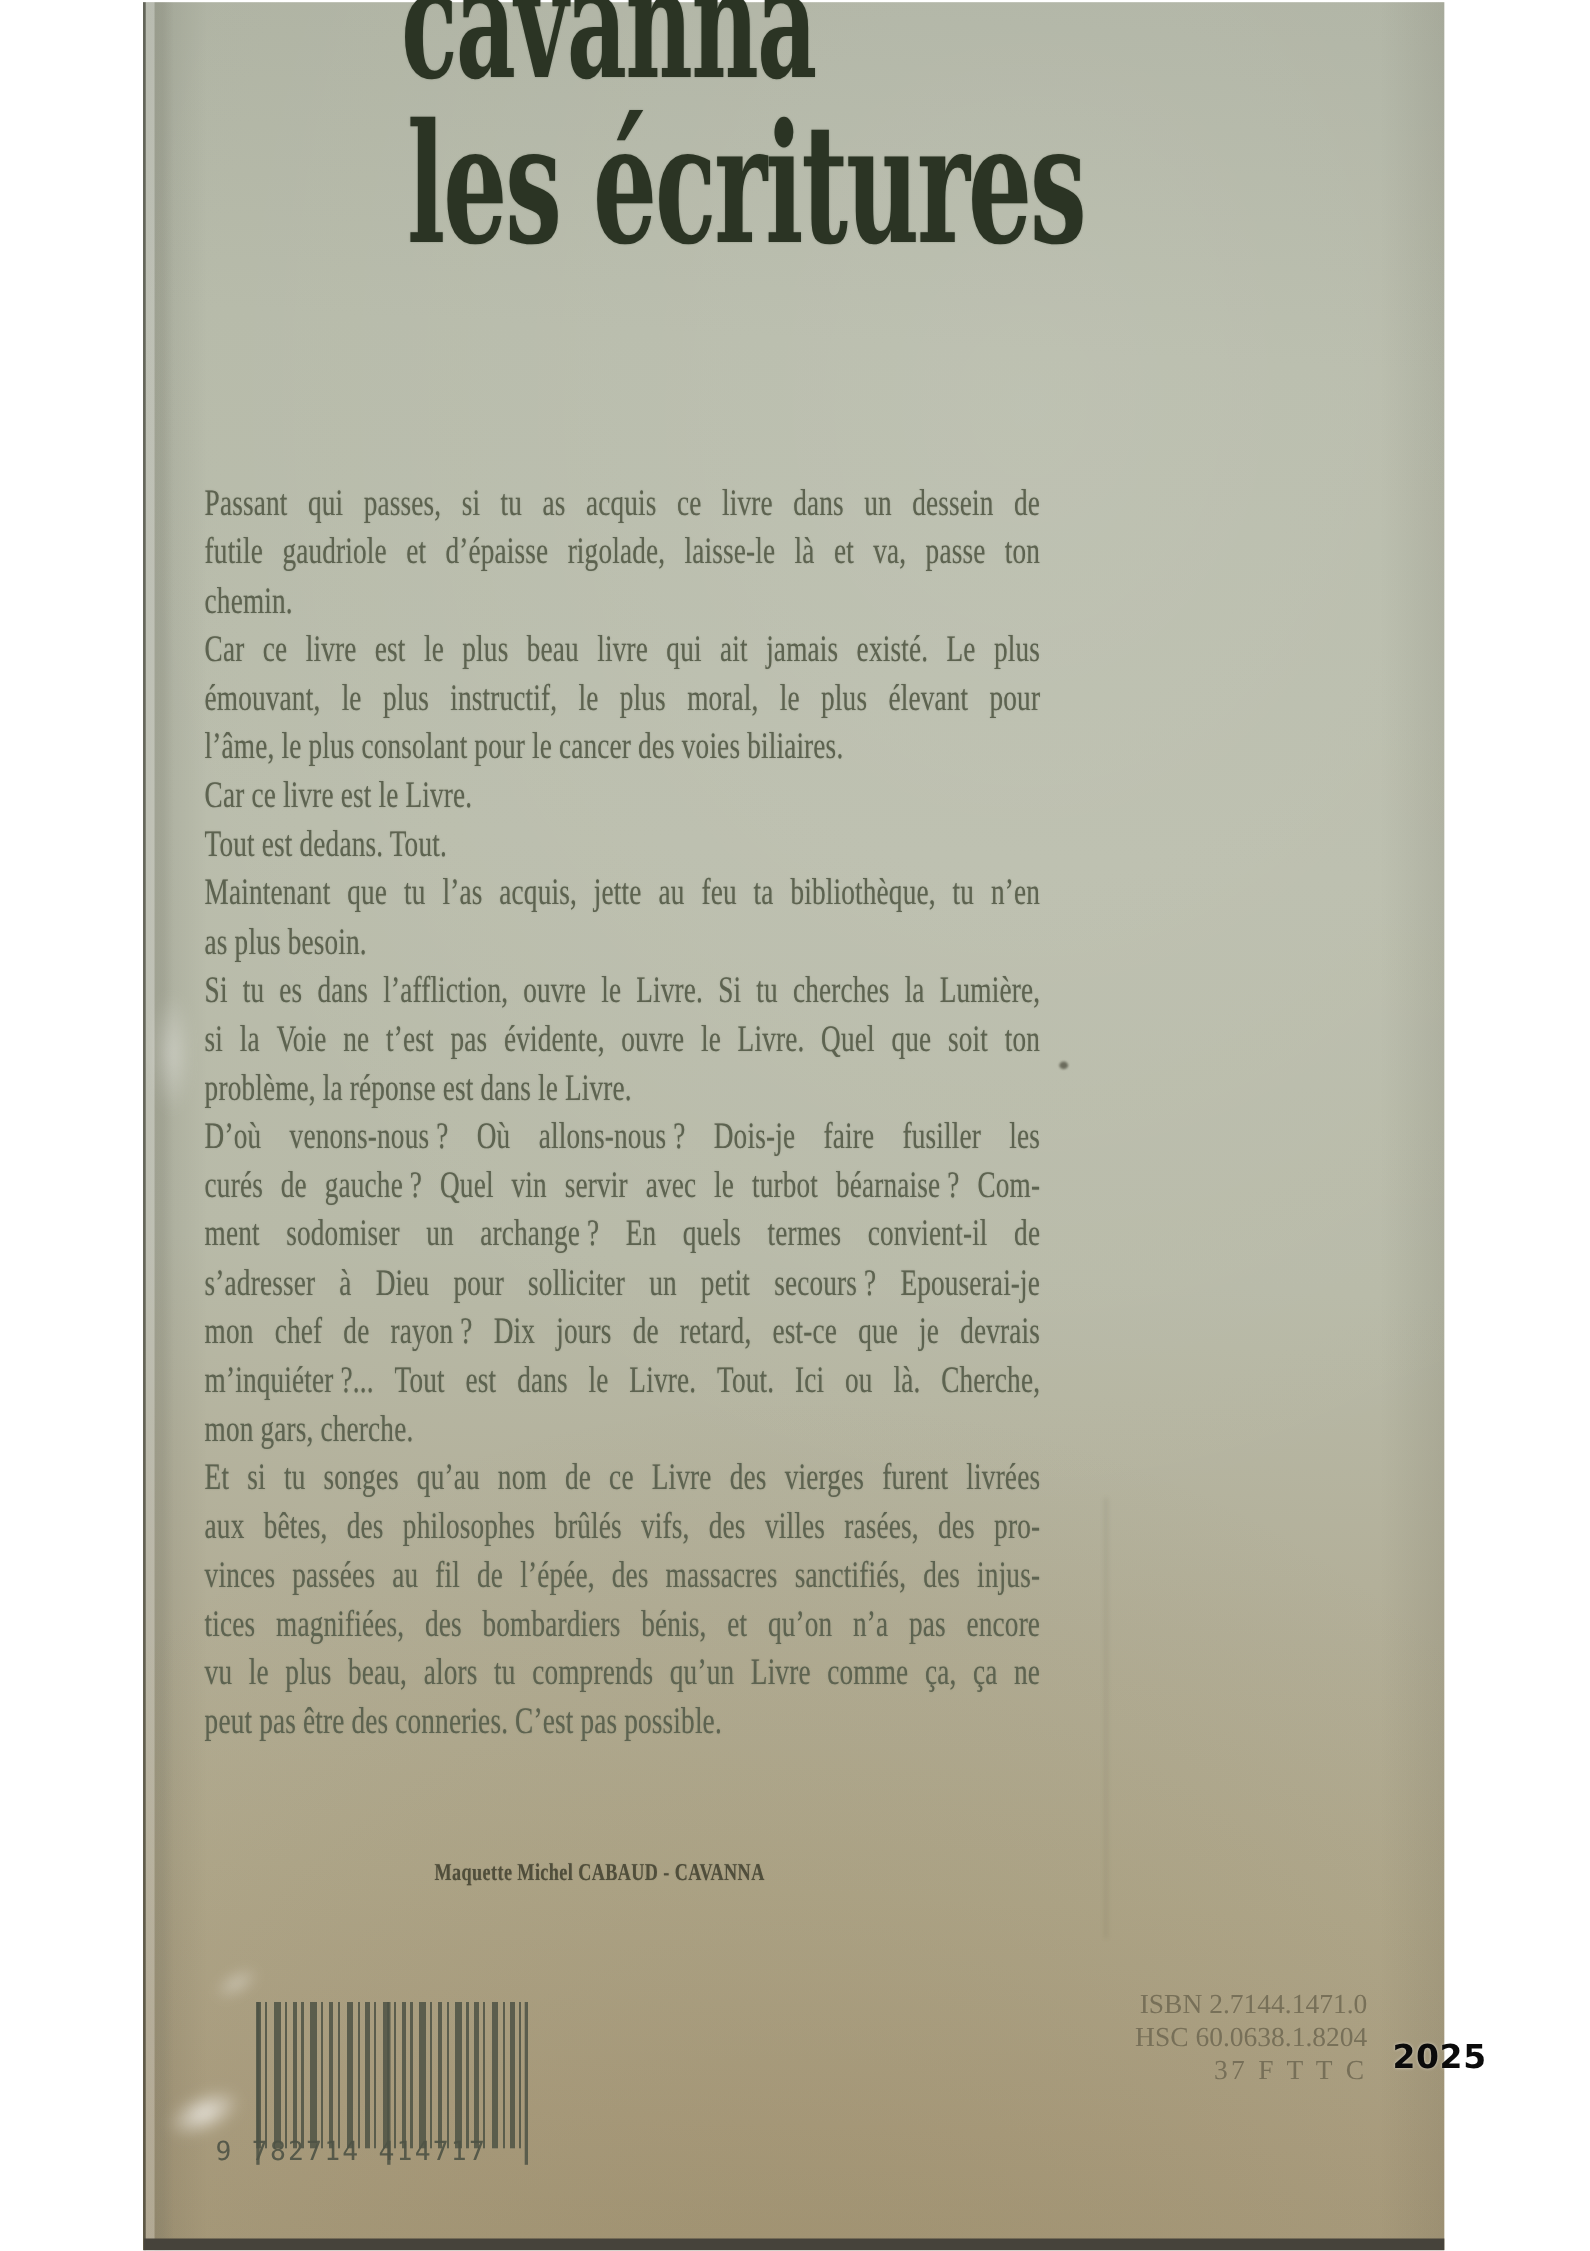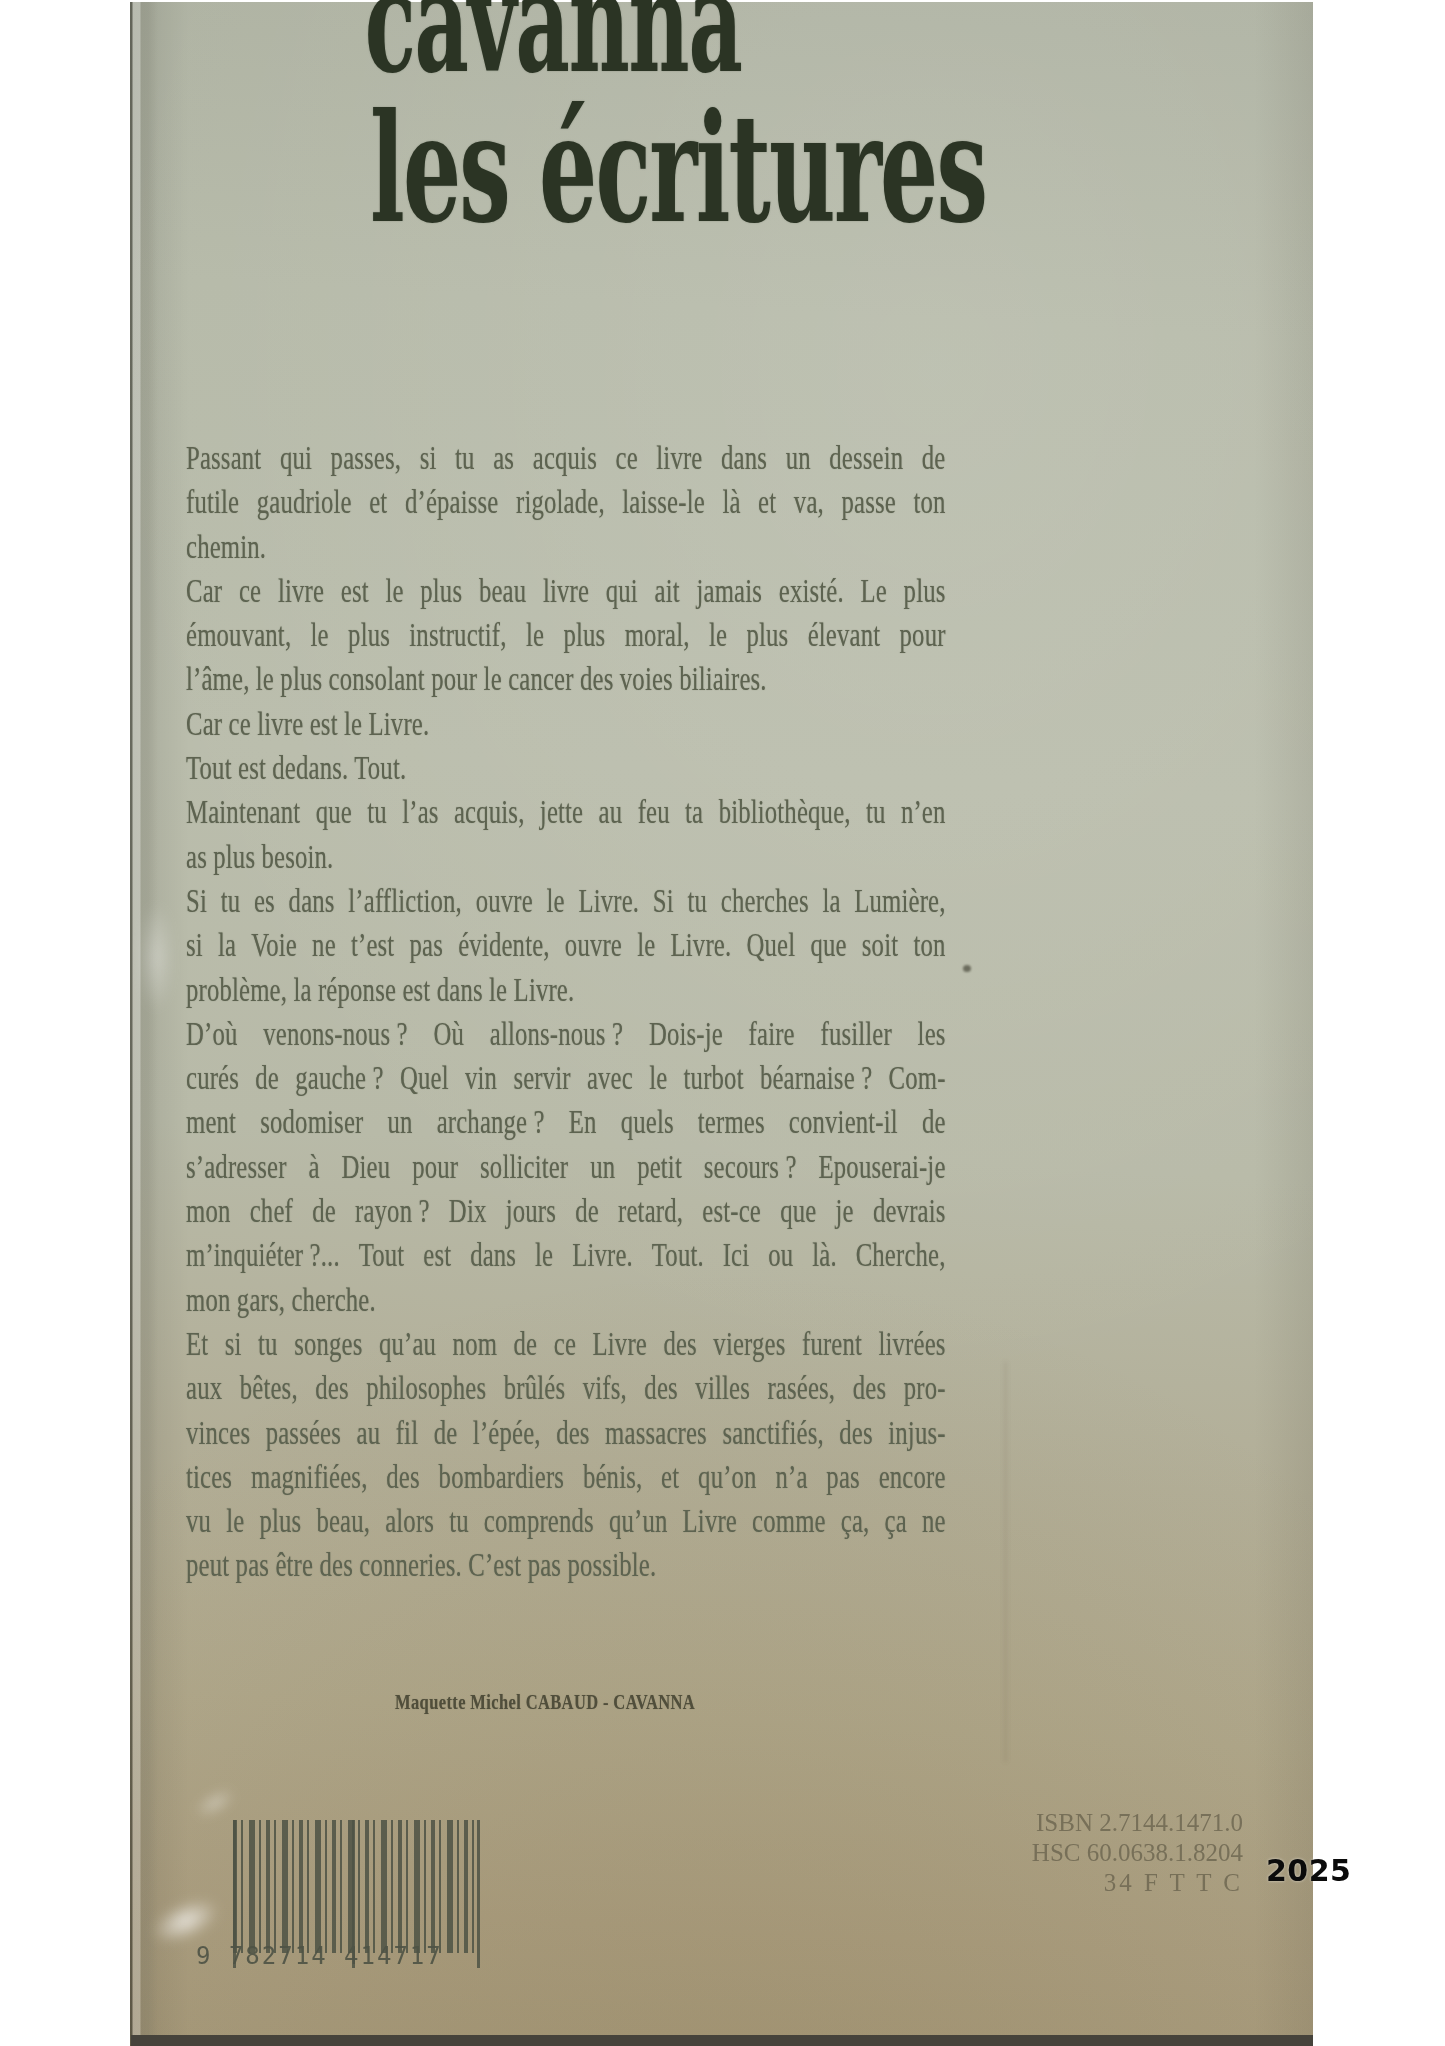--- a/index.html
+++ b/index.html
@@ -390,18 +390,18 @@
 
   <div class="barcode-bars"></div>
   <div class="guard gl"></div>
   <div class="guard gm"></div>
   <div class="guard gr"></div>
   <div class="barcode-digits">9 782714 414717</div>
 
   <div class="imprint">
     <div>ISBN 2.7144.1471.0</div>
     <div>HSC 60.0638.1.8204</div>
-    <div class="price">34 F T T C</div>
+    <div class="price">37 F T T C</div>
   </div>
 
   <div class="date-stamp">2025/03/16</div>
 
 </div>
 
 </body></html>

